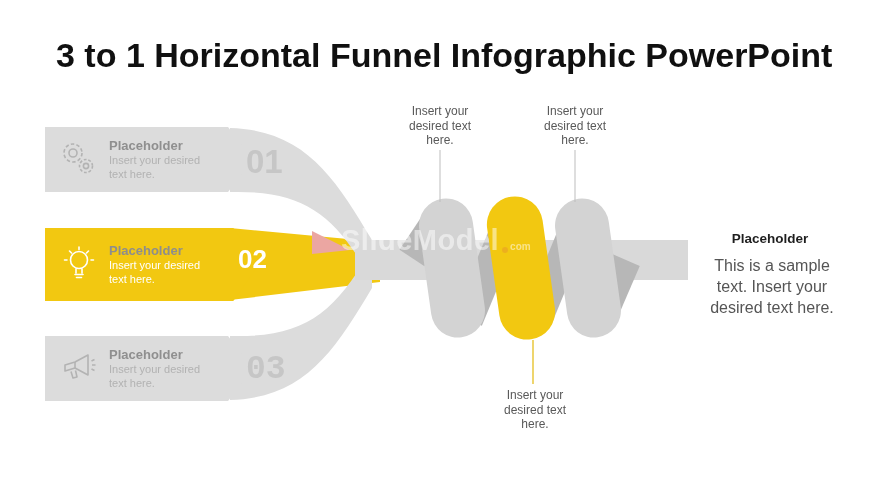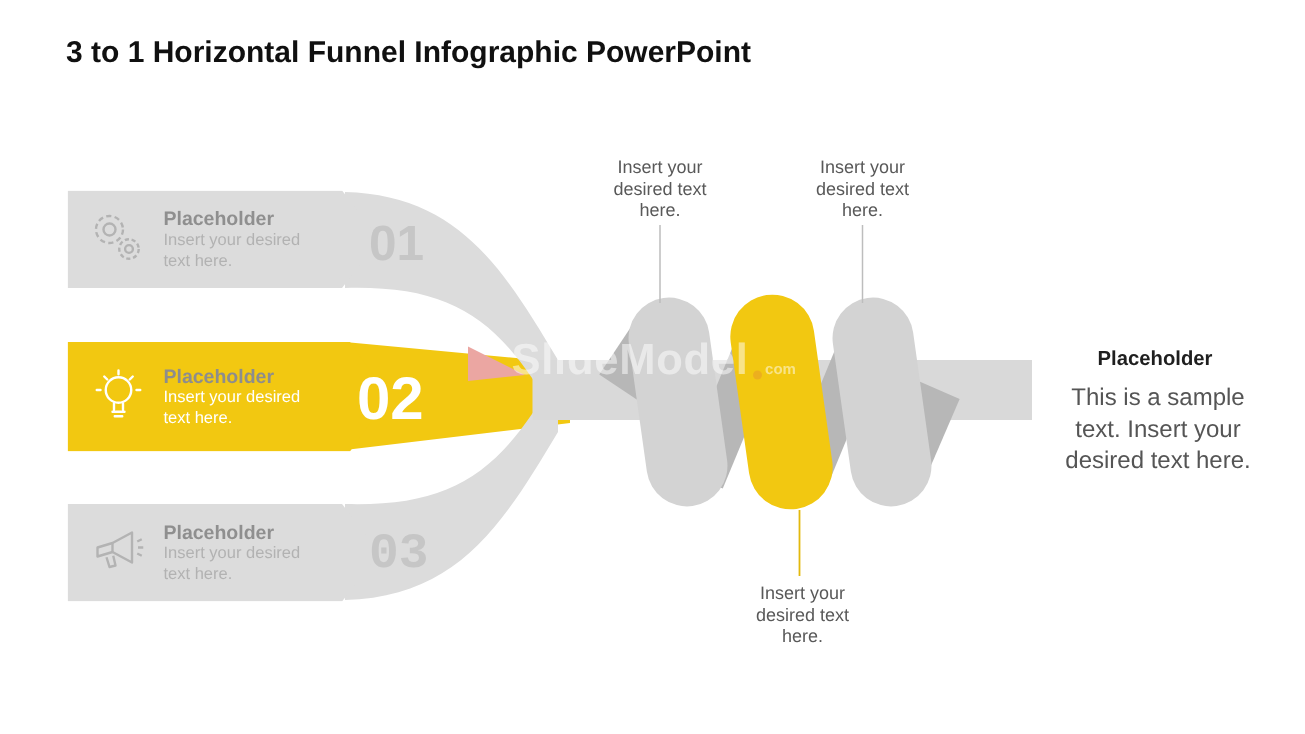--- a/index.html
+++ b/index.html
@@ -1,22 +1,22 @@
 <!DOCTYPE html>
 <html><head>
 <meta charset="utf-8">
 <style>
   html,body{margin:0;padding:0;background:#fff;}
   .slide{
     position:relative;width:870px;height:489px;background:#ffffff;
     font-family:"Liberation Sans", sans-serif;overflow:hidden;
   }
   .title{
-    position:absolute;left:44px;top:24px;margin:0;
-    font-size:20px;font-weight:700;color:#101010;white-space:nowrap;
+    position:absolute;left:44px;top:24px;margin:12px;
+    font-size:34px;font-weight:700;color:#101010;white-space:nowrap;
   }
   .diagram{position:absolute;left:0;top:0;}
 
   
   .banner{
     position:absolute;display:flex;align-items:center;gap:8px;
     padding-left:12px;box-sizing:border-box;
     clip-path:polygon(0 0,88% 0,100% 50%,88% 100%,0 100%);
   }
   .banner1{left:45px;top:127px;width:208px;height:65px;background:#dcdcdc;}
@@ -26,21 +26,21 @@
   .banner .txt{display:flex;flex-direction:column;}
   .banner .txt .t{font-size:13px;font-weight:700;}
   .banner .txt .d{font-size:11px;line-height:1.28;width:102px;}
   .banner.gray .t{color:#8f8f8f;}
   .banner.gray .d{color:#b2b2b2;}
   .banner.yellow .t{color:#8d8d8d;}
   .banner.yellow .d{color:#ffffff;}
 
   .num{position:absolute;font-weight:800;line-height:1;}
   .num1{left:246px;top:145px;font-size:33px;color:#c6c6c6;}
-  .num2{left:238px;top:246px;font-size:40px;color:#ffffff;}
+  .num2{left:238px;top:246px;font-size:26px;color:#ffffff;}
   .num3{left:246px;top:353px;font-size:33px;color:#c6c6c6;font-family:Liberation Mono, monospace;}
 
   .callout{
     position:absolute;font-size:12px;color:#595959;
     text-align:center;line-height:1.22;
   }
   .co1{left:396px;top:104px;width:88px;}
   .co2{left:531px;top:104px;width:88px;}
   .co3{left:491px;top:388px;width:88px;}
 

